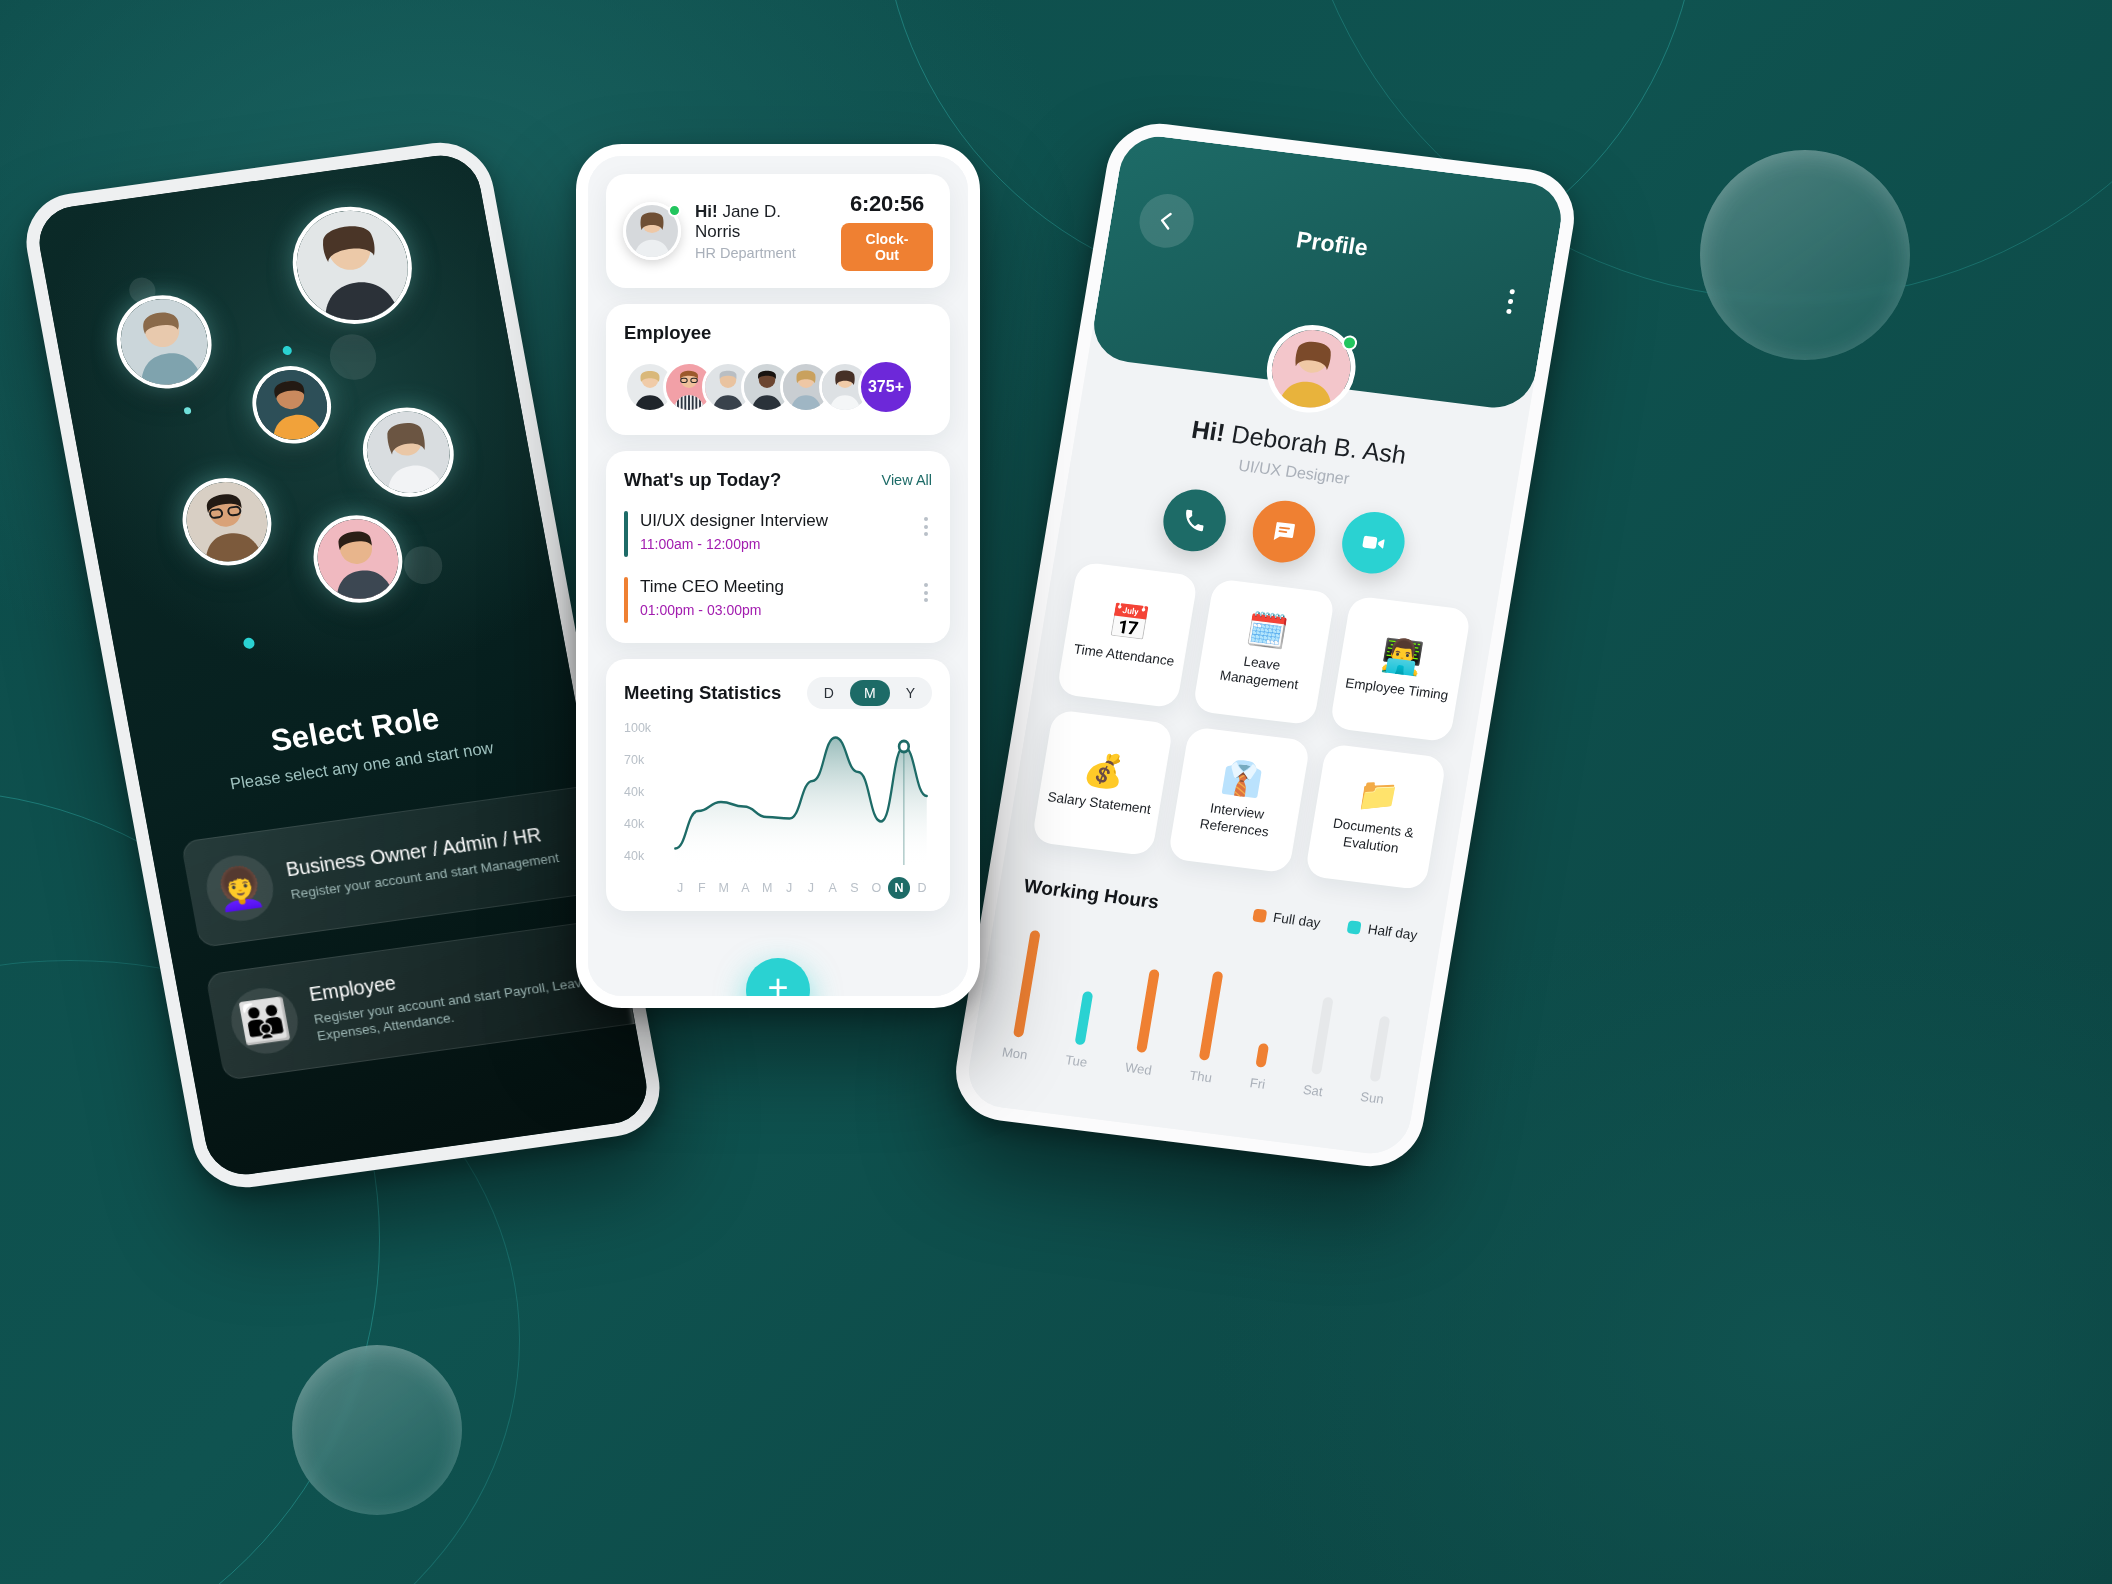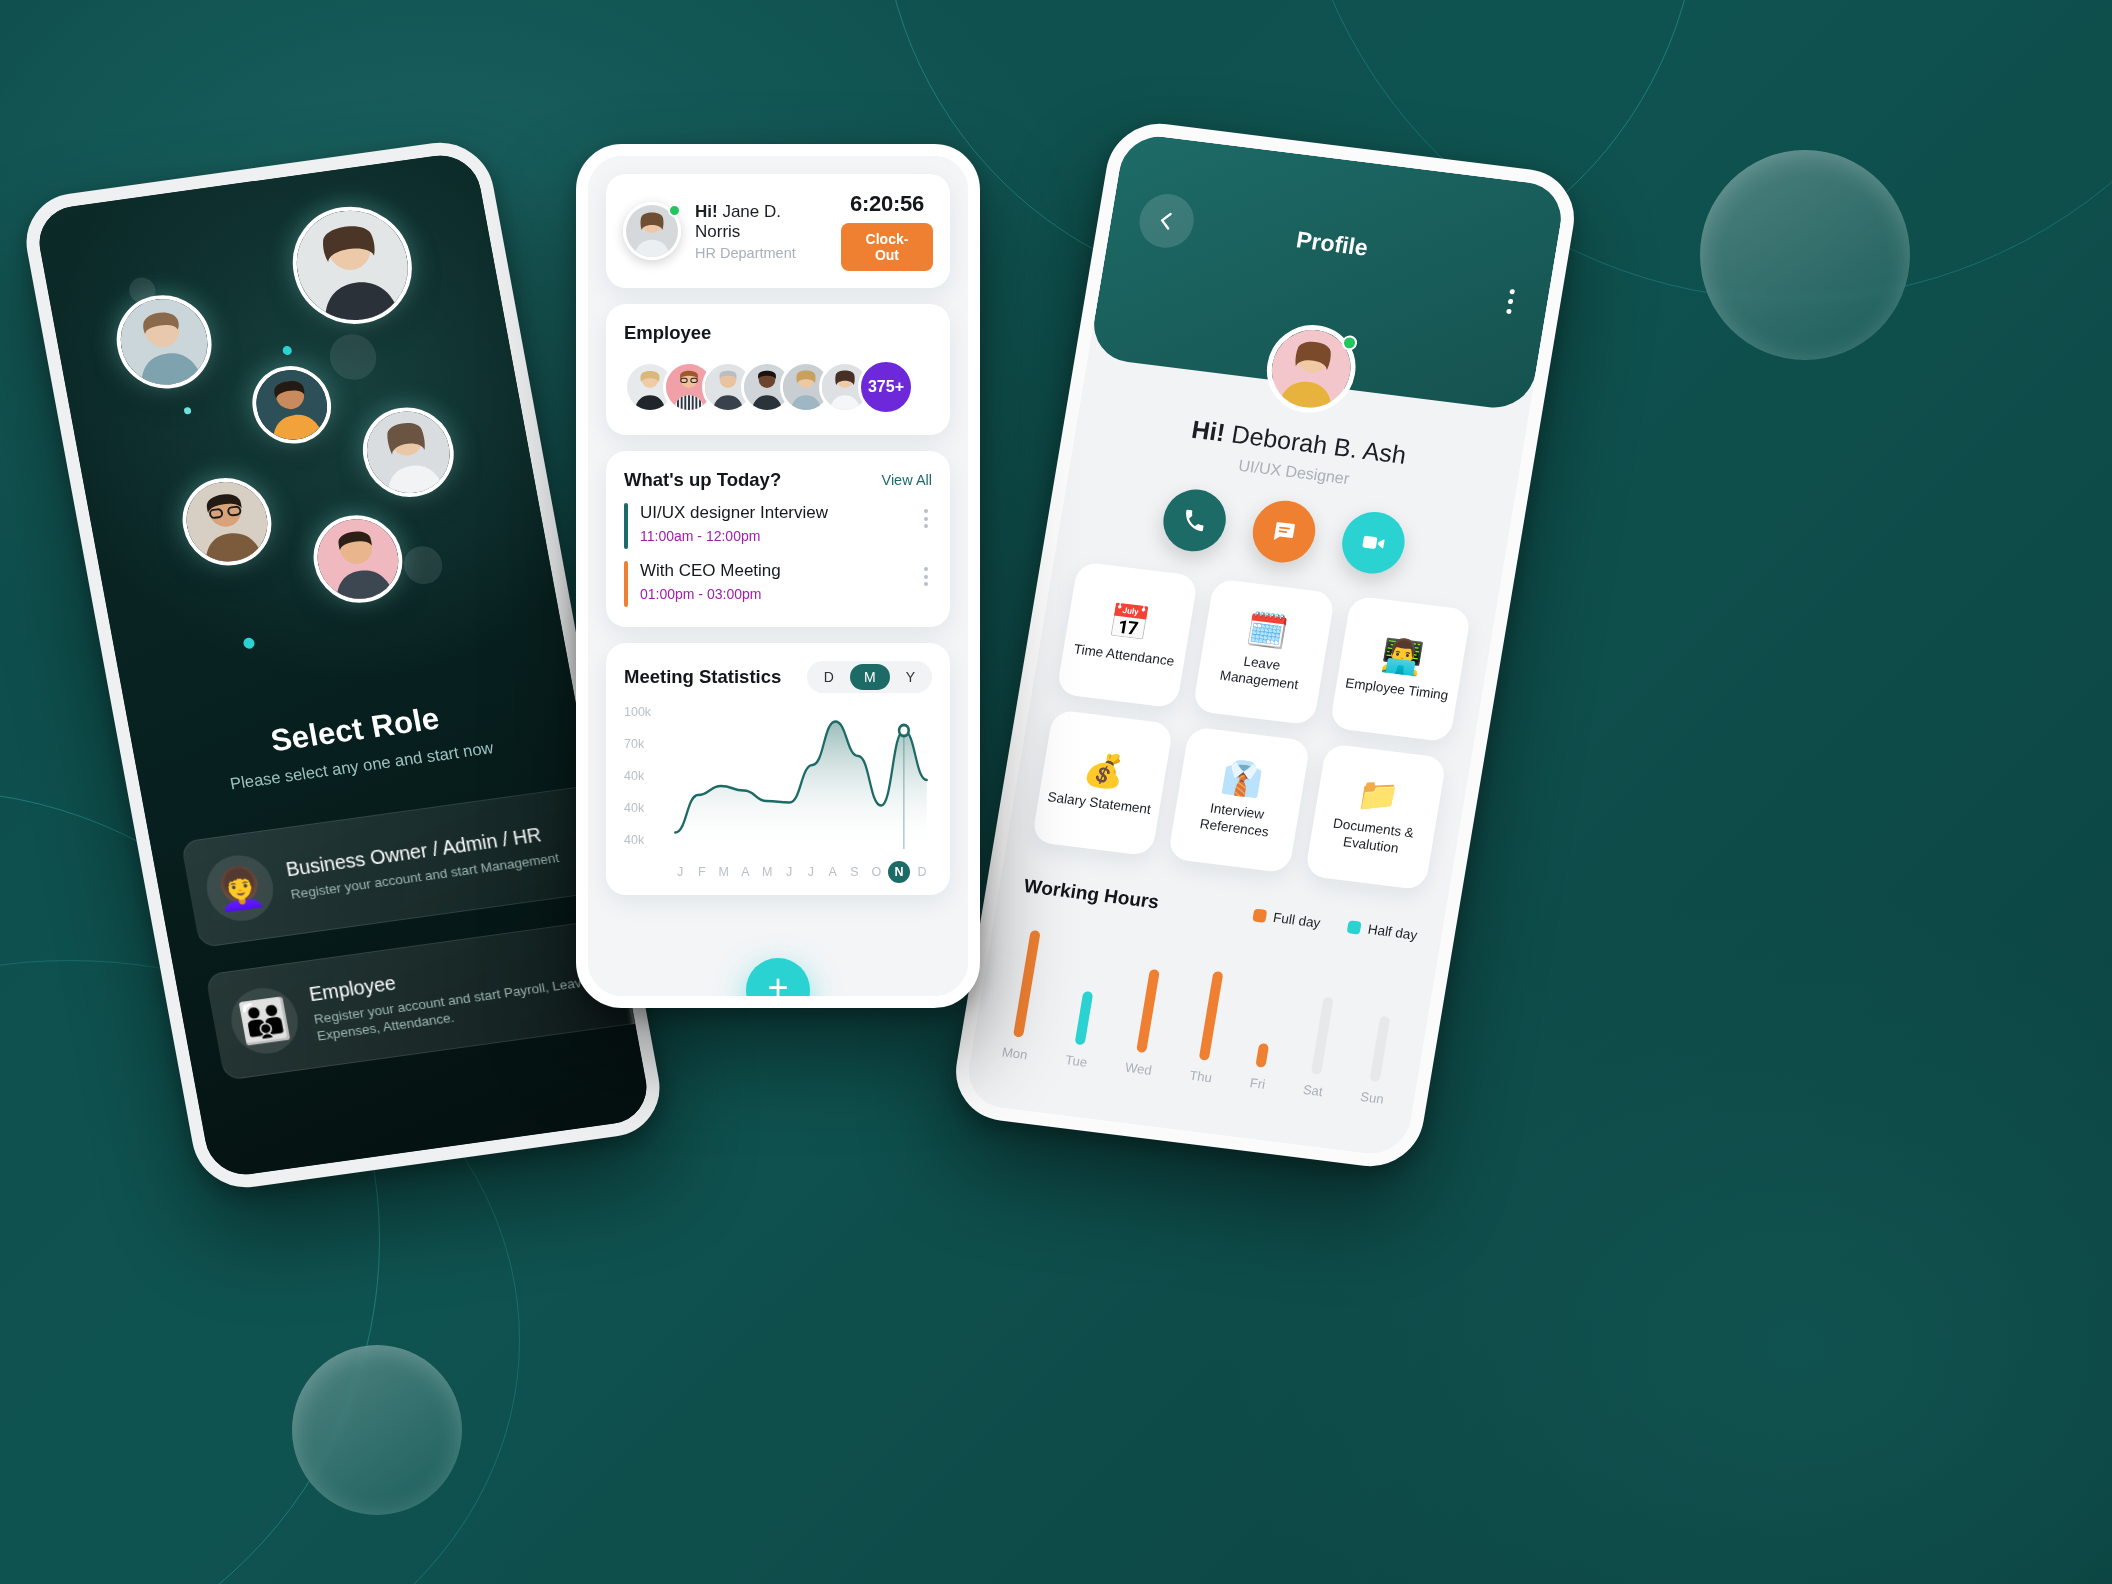--- a/index.html
+++ b/index.html
@@ -119,21 +119,21 @@
   .emp-row { display: flex; align-items: center; margin-top: 15px; }
   .emp-row .ph { width: 52px; height: 52px; border-radius: 50%; border: 3px solid #fff; margin-left: -13px; }
   .emp-row .ph:first-child { margin-left: 0; }
   .emp-more {
     width: 56px; height: 56px; border-radius: 50%; background: #6d28d9;
     color: #fff; font-size: 16px; font-weight: 700; margin-left: -13px;
     display: flex; align-items: center; justify-content: center; border: 3px solid #fff;
     cursor: pointer;
   }
 
-  .todo { display: flex; align-items: flex-start; gap: 12px; margin-top: 12px; }
+  .todo { display: flex; align-items: flex-start; gap: 12px; margin-top: 20px; }
   .todo-bar { width: 4px; border-radius: 2px; align-self: stretch; min-height: 46px; flex: 0 0 auto; }
   .todo-txt { flex: 1; }
   .todo-title { font-size: 17px; color: #16191d; }
   .todo-time { font-size: 14px; color: #a21caf; margin-top: 5px; }
   .kebab { display: flex; flex-direction: column; gap: 3.5px; padding: 6px 4px; cursor: pointer; }
   .kebab i { width: 4px; height: 4px; border-radius: 50%; background: #b9c0c8; display: block; }
 
   .seg { display: inline-flex; background: #f1f3f5; border-radius: 18px; padding: 3px; gap: 2px; }
   .seg span {
     font-size: 14px; color: #2b3138; padding: 6px 14px; border-radius: 15px; cursor: pointer;
@@ -399,21 +399,21 @@
           <div class="kebab">
               <i></i>
               <i></i>
               <i></i>
             </div>
         </div>
 
         <div class="todo">
           <span class="todo-bar" style="background:#ef8032"></span>
           <div class="todo-txt">
-            <div class="todo-title">With CEO Meeting</div>
+            <div class="todo-title">Time CEO Meeting</div>
             <div class="todo-time">01:00pm - 03:00pm</div>
           </div>
           <div class="kebab">
               <i></i>
               <i></i>
               <i></i>
             </div>
         </div>
       </div>
 

